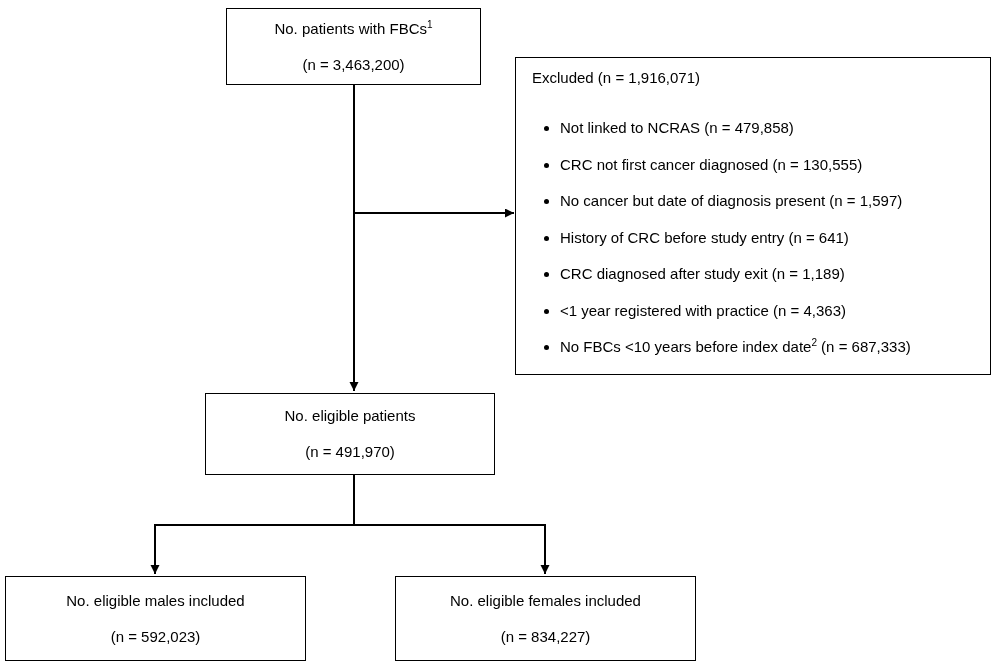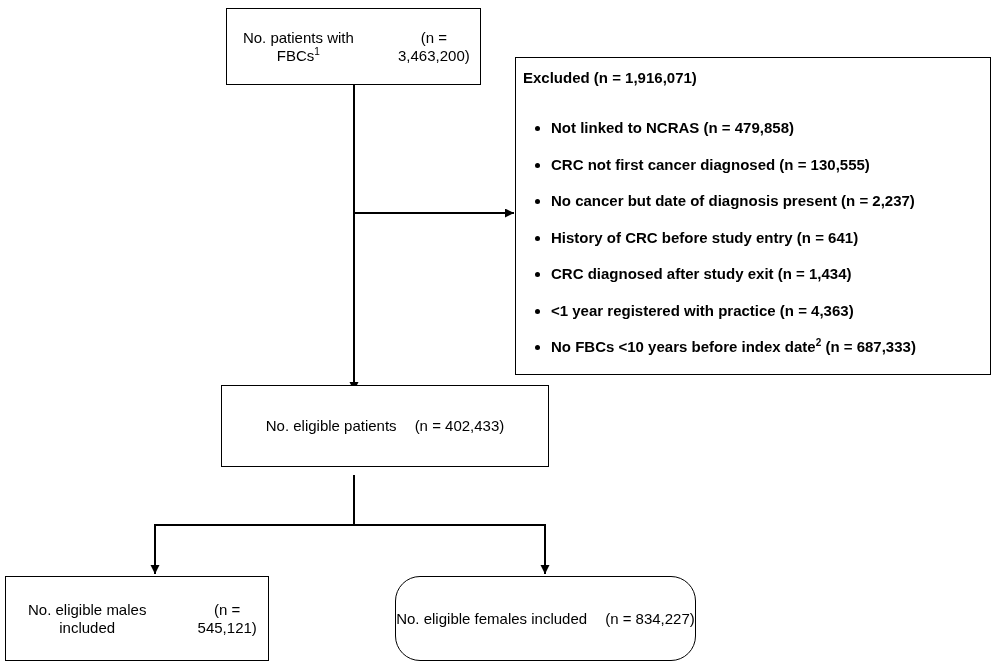--- a/index.html
+++ b/index.html
@@ -14,32 +14,32 @@
     overflow: hidden;
   }
   .box {
     position: absolute;
     border: 1px solid #000000;
     background: #ffffff;
     box-sizing: border-box;
   }
   .center-box {
     display: flex;
-    flex-direction: row;
+    flex-direction: column;
     align-items: center;
     justify-content: center;
     text-align: center;
     gap: 18px;
     line-height: 18px;
   }
   .box-top      { left: 226px; top: 8px;   width: 255px; height: 77px; }
-  .box-excluded { left: 515px; top: 57px;  width: 476px; height: 318px; padding: 11px 7px; font-weight: bold; }
-  .box-eligible { left: 205px; top: 385px; width: 328px; height: 82px; margin-left: 16px; }
-  .box-males    { left: 5px;   top: 576px; width: 264px; height: 85px; }
-  .box-females  { left: 395px; top: 576px; width: 301px; height: 85px; border-radius: 25px; }
+  .box-excluded { left: 515px; top: 57px;  width: 476px; height: 318px; padding: 11px 16px; }
+  .box-eligible { left: 205px; top: 393px; width: 290px; height: 82px; }
+  .box-males    { left: 5px;   top: 576px; width: 301px; height: 85px; }
+  .box-females  { left: 395px; top: 576px; width: 301px; height: 85px; }
 
   .excl-title { line-height: 18px; }
   .excl-list {
     margin: 32px 0 0 0;
     padding: 0 0 0 28px;
     list-style: disc;
   }
   .excl-list li {
     line-height: 18px;
     margin-bottom: 18.5px;
@@ -82,36 +82,36 @@
   <div class="box box-top center-box">
     <div><span>No. patients with FBCs</span><sup class="fn">1</sup></div>
     <div>(n = 3,463,200)</div>
   </div>
 
   <div class="box box-excluded">
     <div class="excl-title">Excluded (n = 1,916,071)</div>
     <ul class="excl-list">
       <li><span>Not linked to NCRAS (n = 479,858)</span><sup class="fn"></sup><span></span></li>
       <li><span>CRC not first cancer diagnosed (n = 130,555)</span><sup class="fn"></sup><span></span></li>
-      <li><span>No cancer but date of diagnosis present (n = 2,237)</span><sup class="fn"></sup><span></span></li>
+      <li><span>No cancer but date of diagnosis present (n = 1,597)</span><sup class="fn"></sup><span></span></li>
       <li><span>History of CRC before study entry (n = 641)</span><sup class="fn"></sup><span></span></li>
-      <li><span>CRC diagnosed after study exit (n = 1,434)</span><sup class="fn"></sup><span></span></li>
+      <li><span>CRC diagnosed after study exit (n = 1,189)</span><sup class="fn"></sup><span></span></li>
       <li><span>&lt;1 year registered with practice (n = 4,363)</span><sup class="fn"></sup><span></span></li>
       <li><span>No FBCs &lt;10 years before index date</span><sup class="fn">2</sup><span> (n = 687,333)</span></li>
     </ul>
   </div>
 
   <div class="box box-eligible center-box">
     <div>No. eligible patients</div>
-    <div>(n = 402,433)</div>
+    <div>(n = 491,970)</div>
   </div>
 
   <div class="box box-males center-box">
     <div>No. eligible males included</div>
-    <div>(n = 545,121)</div>
+    <div>(n = 592,023)</div>
   </div>
 
   <div class="box box-females center-box">
     <div>No. eligible females included</div>
     <div>(n = 834,227)</div>
   </div>
 
 </div>
 
 </body></html>

